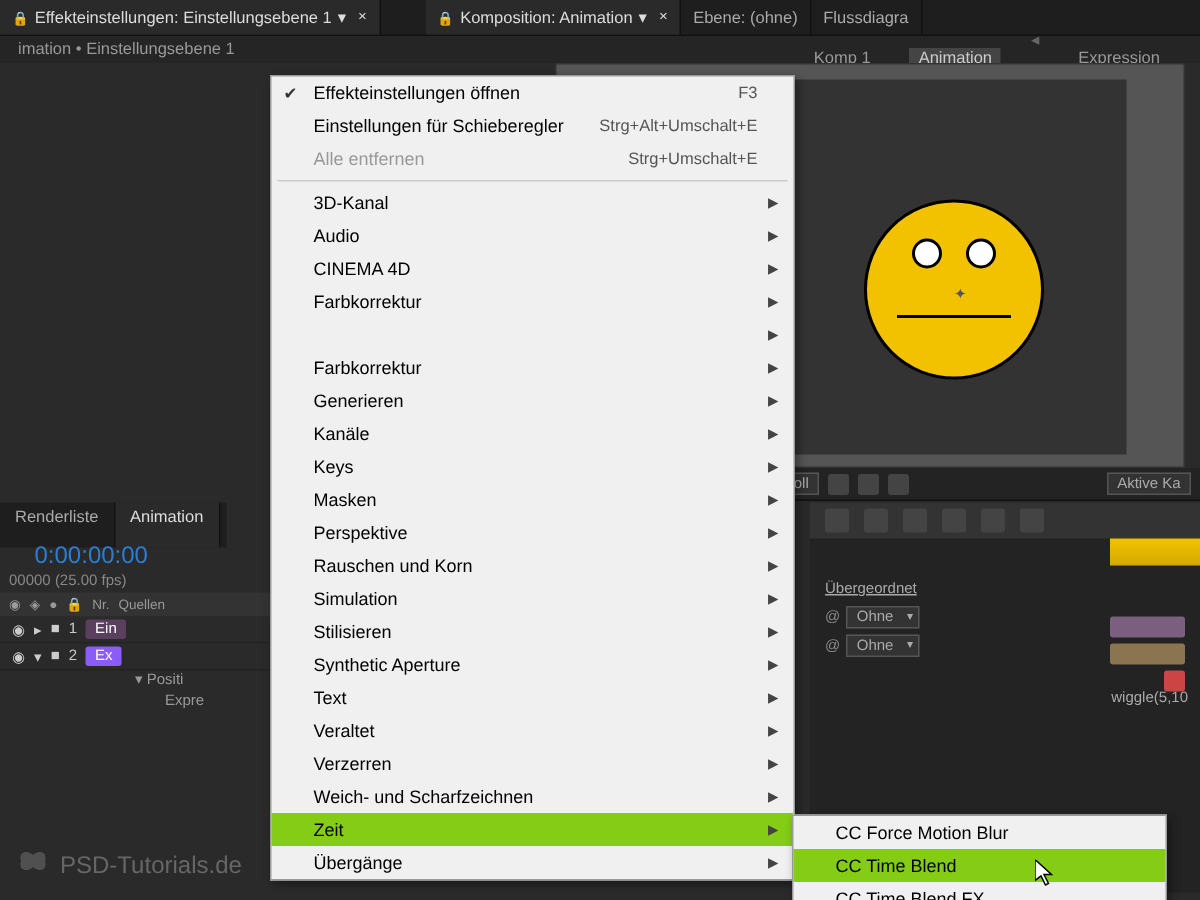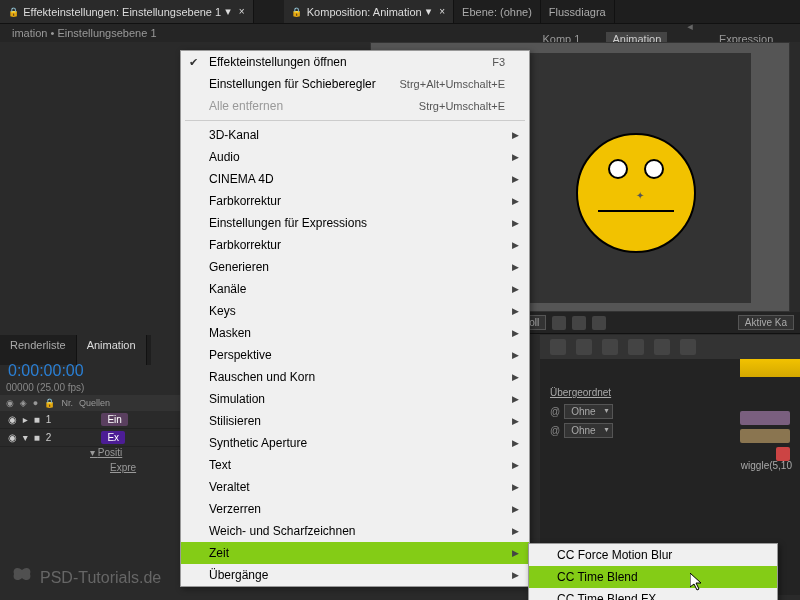--- a/index.html
+++ b/index.html
@@ -27,30 +27,30 @@
   .cross { position: absolute; left: 58px; top: 55px; color: #555; font-size: 10px; }
   
   .mid-toolbar { position: absolute; left: 370px; top: 312px; height: 22px; width: 430px; background: #232323; display: flex; align-items: center; gap: 6px; padding: 0 6px; font-size: 10px; color: #aaa; border-bottom: 1px solid #111; }
   .tb-icon { width: 14px; height: 14px; background: #444; border-radius: 2px; }
   .tb-dropdown { background: #333; padding: 1px 6px; border: 1px solid #555; }
   
   .lower-left { position: absolute; left: 0; top: 335px; width: 151px; height: 30px; background: #1e1e1e; display: flex; font-size: 11px; }
   .ll-tab { padding: 4px 10px; color: #aaa; border-right: 1px solid #111; }
   .ll-tab.active { background: #2a2a2a; color: #ddd; }
   
-  .timecode { position: absolute; left: 0; top: 360px; font-size: 16px; color: #2a7fd4; padding: 2px 8px; }
+  .timecode { position: absolute; left: 0; top: 360px; font-size: 16px; color: #2a7fd4; padding: 2px 23px; }
   .timecode-sub { position: absolute; left: 0; top: 382px; font-size: 10px; color: #888; padding: 0 6px; }
   
   .timeline-header { position: absolute; left: 0; top: 395px; width: 180px; height: 16px; background: #333; font-size: 9px; color: #999; display: flex; align-items: center; gap: 6px; padding: 0 6px; }
   
   .layer-row { position: absolute; left: 0; width: 370px; height: 18px; background: #2a2a2a; font-size: 10px; color: #ccc; display: flex; align-items: center; padding: 0 8px; gap: 6px; border-bottom: 1px solid #222; }
-  .layer-chip { padding: 1px 6px; border-radius: 2px; margin-left: 44px; }
+  .layer-chip { padding: 1px 6px; border-radius: 2px; }
   .chip-ein { background: #5a3f5f; color: #fff; }
-  .chip-ex { background: #4c1d95; color: #fff; }
-  .layer-sub { position: absolute; left: 90px; font-size: 10px; color: #999; text-decoration: underline; }
+  .chip-ex { background: #8b5cf6; color: #fff; }
+  .layer-sub { position: absolute; left: 90px; font-size: 10px; color: #999; }
   
   .context-menu { position: absolute; left: 180px; top: 50px; width: 350px; background: #f0f0f0; border: 1px solid #999; box-shadow: 2px 2px 6px rgba(0,0,0,0.4); font-size: 12px; color: #000; z-index: 100; }
   .menu-item { display: flex; align-items: center; padding: 3px 24px 3px 28px; position: relative; height: 22px; }
   .menu-item.highlighted { background: #84cc16; }
   .menu-item.disabled { color: #999; padding-left: 28px; }
   .menu-check { position: absolute; left: 8px; color: #333; font-size: 11px; }
   .menu-arrow { position: absolute; right: 10px; font-size: 9px; color: #444; }
   .menu-shortcut { margin-left: auto; color: #555; font-size: 11px; }
   .menu-sep { height: 1px; background: #ccc; margin: 3px 4px; }
   
@@ -223,21 +223,20 @@
       </div>
       <div class="menu-item">
         <span>CINEMA 4D</span>
         <span class="menu-arrow">▶</span>
       </div>
       <div class="menu-item">
         <span>Farbkorrektur</span>
         <span class="menu-arrow">▶</span>
       </div>
       <div class="menu-item">
-        <span>Einstellungen für Expressions</span>
         <span class="menu-arrow">▶</span>
       </div>
       <div class="menu-item">
         <span>Farbkorrektur</span>
         <span class="menu-arrow">▶</span>
       </div>
       <div class="menu-item">
         <span>Generieren</span>
         <span class="menu-arrow">▶</span>
       </div>

